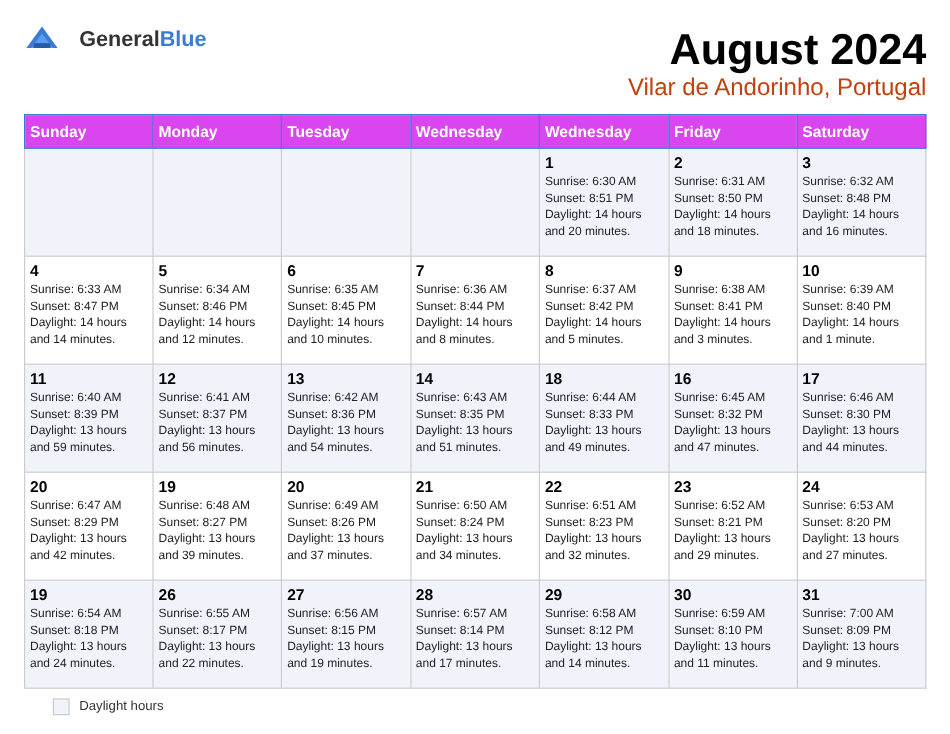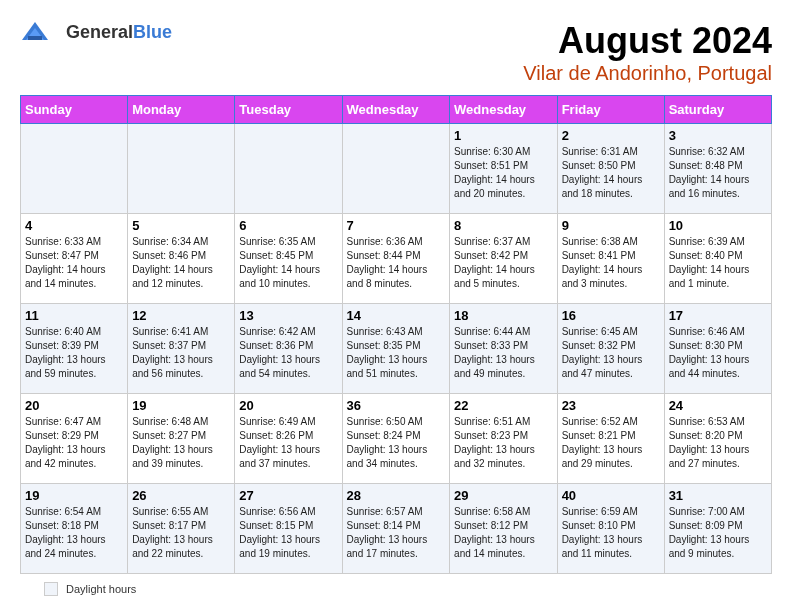--- a/index.html
+++ b/index.html
@@ -222,21 +222,21 @@
         </td>
         <td>
           <div class="day-number">19</div>
           <div class="day-info">Sunrise: 6:48 AM<br>Sunset: 8:27 PM<br>Daylight: 13 hours and 39 minutes.</div>
         </td>
         <td>
           <div class="day-number">20</div>
           <div class="day-info">Sunrise: 6:49 AM<br>Sunset: 8:26 PM<br>Daylight: 13 hours and 37 minutes.</div>
         </td>
         <td>
-          <div class="day-number">36</div>
+          <div class="day-number">21</div>
           <div class="day-info">Sunrise: 6:50 AM<br>Sunset: 8:24 PM<br>Daylight: 13 hours and 34 minutes.</div>
         </td>
         <td>
           <div class="day-number">22</div>
           <div class="day-info">Sunrise: 6:51 AM<br>Sunset: 8:23 PM<br>Daylight: 13 hours and 32 minutes.</div>
         </td>
         <td>
           <div class="day-number">23</div>
           <div class="day-info">Sunrise: 6:52 AM<br>Sunset: 8:21 PM<br>Daylight: 13 hours and 29 minutes.</div>
         </td>
@@ -260,21 +260,21 @@
         </td>
         <td>
           <div class="day-number">28</div>
           <div class="day-info">Sunrise: 6:57 AM<br>Sunset: 8:14 PM<br>Daylight: 13 hours and 17 minutes.</div>
         </td>
         <td>
           <div class="day-number">29</div>
           <div class="day-info">Sunrise: 6:58 AM<br>Sunset: 8:12 PM<br>Daylight: 13 hours and 14 minutes.</div>
         </td>
         <td>
-          <div class="day-number">40</div>
+          <div class="day-number">30</div>
           <div class="day-info">Sunrise: 6:59 AM<br>Sunset: 8:10 PM<br>Daylight: 13 hours and 11 minutes.</div>
         </td>
         <td>
           <div class="day-number">31</div>
           <div class="day-info">Sunrise: 7:00 AM<br>Sunset: 8:09 PM<br>Daylight: 13 hours and 9 minutes.</div>
         </td>
       </tr>
     </tbody>
 </table>
 

